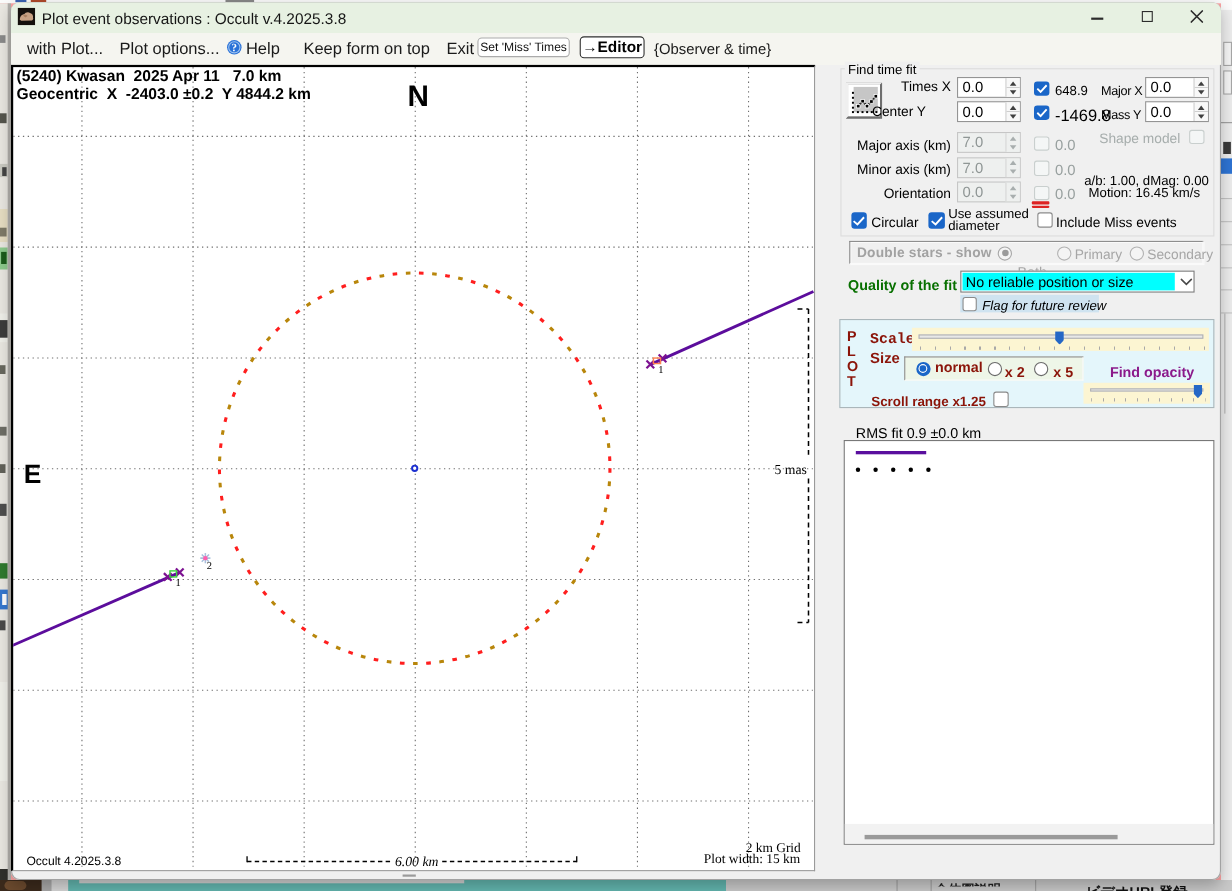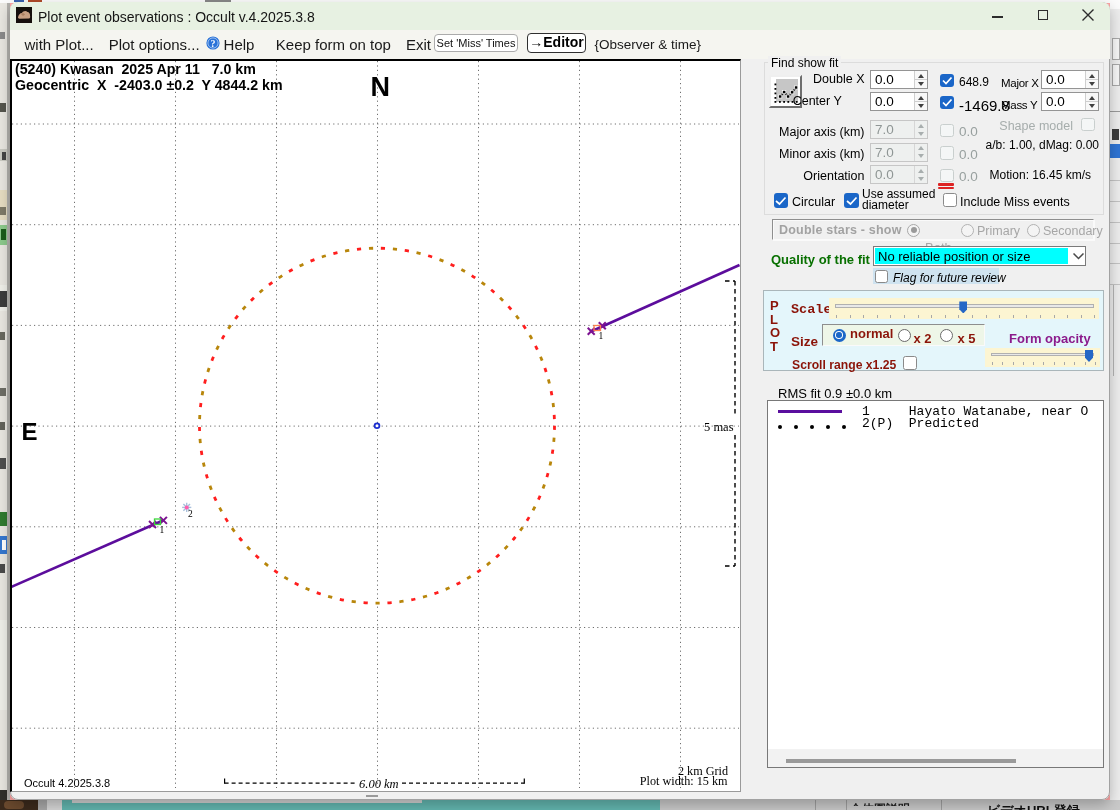--- a/index.html
+++ b/index.html
@@ -193,21 +193,21 @@
       <text x="716" y="713.5" font-size="12.2px" font-family="Liberation Serif, serif" fill="#000" text-anchor="end">2 km Grid</text>
       <text x="715.5" y="723.5" font-size="12.2px" font-family="Liberation Serif, serif" fill="#000" text-anchor="end">Plot width: 15 km</text>
 
       <text x="3" y="13" font-size="14.2px" font-weight="bold" fill="#000" xml:space="preserve">(5240) Kwasan  2025 Apr 11   7.0 km</text>
       <text x="3" y="29" font-size="14.2px" font-weight="bold" fill="#000" xml:space="preserve">Geocentric  X  -2403.0 ±0.2  Y 4844.2 km</text>
       <text x="358.5" y="35" font-size="27px" font-weight="bold" fill="#000">N</text>
       <text x="9.5" y="378.5" font-size="24px" font-weight="bold" fill="#000">E</text>
     </svg>
 
     <div class="abs" style="left:754px;top:60px;width:340px;height:153px;border:1px solid #dcdcdc;"></div>
-    <div class="abs" style="left:758px;top:54px;background:#f0f0f0;padding:0 3px;font-size:12px;color:#000;">Find show fit</div>
+    <div class="abs" style="left:758px;top:54px;background:#f0f0f0;padding:0 3px;font-size:12px;color:#000;">Find time fit</div>
 
     <svg class="abs" style="left:759px;top:73px;" width="33" height="33" viewBox="0 0 33 33">
       <rect x="0" y="0" width="33" height="33" fill="#8a8a8a"></rect>
       <polygon points="0,0 33,0 31,2 2,2 2,31 0,33" fill="#efefef"></polygon>
       <rect x="2" y="2" width="29" height="29" fill="#fff"></rect>
       <polygon points="31,2 33,0 33,33 0,33 2,31 31,31" fill="#6e6e6e"></polygon>
       <rect x="7" y="4" width="22" height="23" fill="#c6c6c6"></rect>
       <g fill="#000">
         <rect x="5.5" y="8.5" width="1.8" height="1.8"></rect>
           <rect x="5.5" y="13" width="1.8" height="1.8"></rect>
@@ -223,21 +223,21 @@
       <polyline points="11.2,21.5 15.2,17 19.2,21.5 23.2,17.3 27.2,12.5" fill="none" stroke="#000" stroke-width="1.6"></polyline>
       <g fill="#000" stroke="#fff" stroke-width="0.7">
         <rect x="9.6" y="19.9" width="3.2" height="3.2"></rect>
           <rect x="13.6" y="15.4" width="3.2" height="3.2"></rect>
           <rect x="17.6" y="19.9" width="3.2" height="3.2"></rect>
           <rect x="21.6" y="15.7" width="3.2" height="3.2"></rect>
           <rect x="25.6" y="10.9" width="3.2" height="3.2"></rect>
       </g>
     </svg>
 
-    <div class="abs" style="left:760px;top:70px;width:94.5px;text-align:right;font-size:12.5px;color:#000;">Double X</div>
+    <div class="abs" style="left:760px;top:70px;width:94.5px;text-align:right;font-size:12.5px;color:#000;">Times X</div>
     <div class="abs" style="left:760px;top:92px;width:94.5px;text-align:center;font-size:12.5px;color:#000;">Center Y</div>
     <div class="abs" style="left:760px;top:122.5px;width:94.5px;text-align:right;font-size:12.5px;color:#000;white-space:nowrap;">Major axis (km)</div>
     <div class="abs" style="left:760px;top:144.5px;width:94.5px;text-align:right;font-size:12.5px;color:#000;white-space:nowrap;">Minor axis (km)</div>
     <div class="abs" style="left:760px;top:166.5px;width:94.5px;text-align:right;font-size:12.5px;color:#000;">Orientation</div>
 
     <div class="spin" style="left:860px;top:68px;">
         <span class="v">0.0</span>
         <span class="ud"></span>
       </div>
     <div class="spin" style="left:860px;top:90px;">
@@ -281,21 +281,21 @@
         <span class="v">0.0</span>
         <span class="ud"></span>
       </div>
     <div class="abs" style="left:991px;top:96.5px;font-size:11.5px;color:#000;letter-spacing:-0.3px;">Mass Y</div>
     <div class="spin" style="left:1031px;top:90px;">
         <span class="v">0.0</span>
         <span class="ud"></span>
       </div>
     <div class="abs" style="left:963px;top:117px;width:100px;text-align:right;font-size:12.5px;color:#a6adac;white-space:nowrap;">Shape model</div>
     <div class="cb disoff" style="left:1071px;top:115.5px;"></div>
-    <div class="abs" style="left:955px;top:136px;width:134px;text-align:right;font-size:12px;color:#000;white-space:nowrap;">a/b: 1.00, dMag: 0.00</div>
+    <div class="abs" style="left:955px;top:155px;width:134px;text-align:right;font-size:12px;color:#000;white-space:nowrap;">a/b: 1.00, dMag: 0.00</div>
     <div class="abs" style="left:941px;top:165.5px;width:140px;text-align:right;font-size:12px;color:#000;white-space:nowrap;">Motion: 16.45 km/s</div>
 
     <div class="abs" style="left:928px;top:181px;width:16px;height:2.5px;background:#d22;border-radius:1px;"></div>
     <div class="abs" style="left:928px;top:184.8px;width:16px;height:2.5px;background:#d22;border-radius:1px;"></div>
 
     <div class="cb on" style="left:763.5px;top:191px;width:14.5px;height:14.5px;">
         <svg width="12" height="10" style="position:absolute;left:1.5px;top:2.5px;">
           <polyline points="1,5 4.5,8 10.5,1.5" fill="none" stroke="#fff" stroke-width="1.7"></polyline>
         </svg>
       </div>
@@ -330,45 +330,43 @@
     <div class="cb off" style="left:865px;top:267.5px;width:13px;height:13px;"></div>
     <div class="abs" style="left:883px;top:269px;font-size:12px;font-style:italic;color:#000;">Flag for future review</div>
 
     <div class="abs" style="left:753px;top:288px;width:341px;height:81px;background:#e4f6fb;border:1px solid #aab6ba;"></div>
     <div class="abs" style="left:760px;top:297px;width:14px;font-size:13px;font-weight:bold;color:#8b1409;line-height:13.5px;">P<br>L<br>O<br>T</div>
     <div class="abs maroon" style="left:781px;top:300px;font-family:Liberation Mono, monospace;">Scale</div>
     <div class="abs" style="left:819px;top:295.5px;width:270px;height:21px;background:#fcf5d2;"></div>
     <div class="abs" style="left:825px;top:301.5px;width:259px;height:4px;background:#e8e8e8;border:1px solid #b0b0b0;"></div>
     <div class="abs" style="left:826px;top:312.5px;width:260px;height:3px;background:repeating-linear-gradient(90deg,#a8a8a8 0,#a8a8a8 1px,transparent 1px,transparent 13.6px);"></div>
     <div class="abs" style="left:949.3px;top:299.4px;width:8px;height:12px;background:#2567c6;clip-path:polygon(0 0,100% 0,100% 65%,50% 100%,0 65%);"></div>
-    <div class="abs maroon" style="left:781px;top:332px;">Size</div>
+    <div class="abs maroon" style="left:781px;top:316px;">Size</div>
     <div class="abs" style="left:812px;top:322px;width:163px;height:21.5px;background:#eef6e8;border:1px solid;border-color:#8e8e8e #fafafa #fafafa #8e8e8e;"></div>
     <div class="radio onb" style="left:822.5px;top:326.5px;"></div>
     <div class="abs maroon" style="left:840px;top:324px;font-size:13px;">normal</div>
     <div class="radio offw" style="left:887.5px;top:326.5px;"></div>
     <div class="abs maroon" style="left:903.5px;top:328.5px;font-size:13px;">x 2</div>
     <div class="radio offw" style="left:930px;top:326.5px;"></div>
     <div class="abs maroon" style="left:947.5px;top:328.5px;font-size:13px;">x 5</div>
-    <div class="abs" style="left:999px;top:329px;font-size:13px;font-weight:bold;color:#8b1a8b;">Form opacity</div>
+    <div class="abs" style="left:999px;top:329px;font-size:13px;font-weight:bold;color:#8b1a8b;">Find opacity</div>
     <div class="abs maroon" style="left:782px;top:355.5px;font-size:12.2px;">Scroll range x1.25</div>
     <div class="cb off" style="left:893px;top:354px;"></div>
     <div class="abs" style="left:975px;top:345.5px;width:115px;height:19.5px;background:#fcf5d2;"></div>
     <div class="abs" style="left:981px;top:350.5px;width:103px;height:3.5px;background:#e8e8e8;border:1px solid #b0b0b0;"></div>
     <div class="abs" style="left:982px;top:359.5px;width:104px;height:3px;background:repeating-linear-gradient(90deg,#a8a8a8 0,#a8a8a8 1px,transparent 1px,transparent 10.3px);"></div>
     <div class="abs" style="left:1075px;top:348px;width:8px;height:12px;background:#2567c6;clip-path:polygon(0 0,100% 0,100% 65%,50% 100%,0 65%);"></div>
 
     <div class="abs" style="left:768px;top:383.5px;font-size:13px;color:#000;">RMS fit 0.9 ±0.0 km</div>
 
     <div class="abs" style="left:757px;top:398px;width:337px;height:368px;background:#fff;border:1px solid #787878;"></div>
     <div class="abs" style="left:768px;top:407.5px;width:64px;height:3px;background:#5a0f9e;"></div>
     <div class="abs" style="left:768px;top:422.5px;width:4px;height:4px;background:#000;border-radius:50%;"></div>
     <div class="abs" style="left:784px;top:422.5px;width:4px;height:4px;background:#000;border-radius:50%;"></div>
     <div class="abs" style="left:800px;top:422.5px;width:4px;height:4px;background:#000;border-radius:50%;"></div>
     <div class="abs" style="left:816px;top:422.5px;width:4px;height:4px;background:#000;border-radius:50%;"></div>
     <div class="abs" style="left:832px;top:422.5px;width:4px;height:4px;background:#000;border-radius:50%;"></div>
-    <pre class="abs" style="left:852px;top:403.5px;font-family:'Liberation Mono', monospace;font-size:13px;line-height:12px;color:#000;">1     Hayato Watanabe, near O
-2(P)  Predicted</pre>
     <div class="abs" style="left:758px;top:747px;width:335px;height:18px;background:#f2f2f2;"></div>
     <div class="abs" style="left:776px;top:757px;width:230px;height:3.5px;background:#9a9a9a;"></div>
 
     <div class="abs" style="left:356px;top:793px;width:12px;height:2px;background:#9a9a9a;"></div>
   </div>
 </div>
 
 </body></html>

